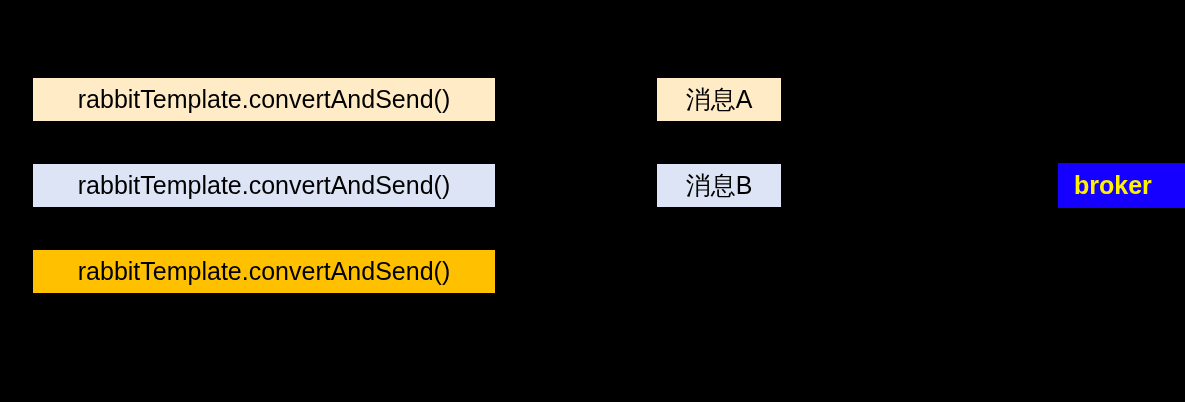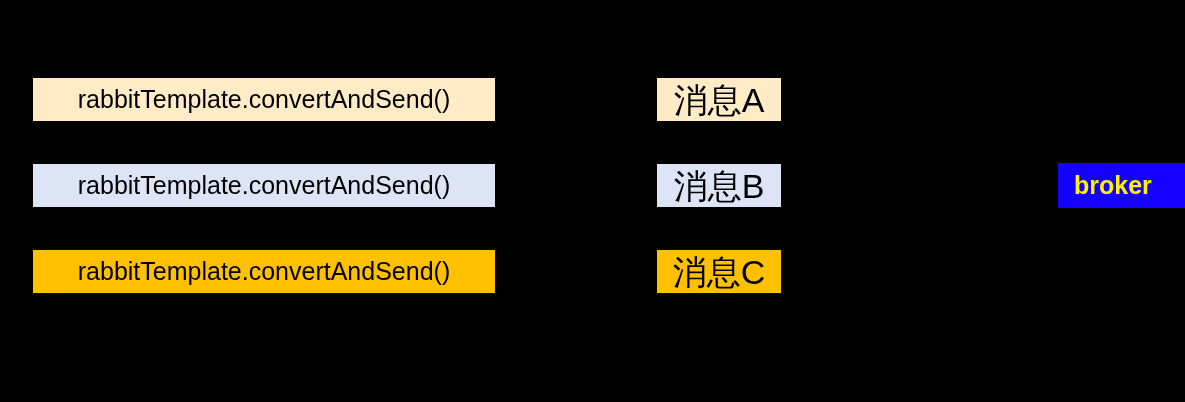--- a/index.html
+++ b/index.html
@@ -33,21 +33,21 @@
   .send-box {
     left: 33px;
     width: 462px;
     height: 43px;
     font-size: 25px;
   }
   .msg-box {
     left: 657px;
     width: 124px;
     height: 43px;
-    font-size: 34px;
+    font-size: 25px;
   }
   .row-a { top: 78px; }
   .row-b { top: 164px; }
   .row-c { top: 250px; }
 
   .fill-cream { background: #ffecc7; }
   .fill-blue  { background: #dce4f5; }
   .fill-amber { background: #ffc000; }
 
   .broker-box {
@@ -86,21 +86,18 @@
   </div>
 
   <div class="box msg-box row-b fill-blue">
     <span>消息B</span>
   </div>
 
   <div class="box send-box row-c fill-amber">
     <span>rabbitTemplate.convertAndSend()</span>
   </div>
 
-  <div class="box msg-box row-c fill-amber">
-    <span>消息C</span>
-  </div>
 
   <div class="broker-box">
     <span>broker</span>
   </div>
 
 </div>
 
 </body></html>

